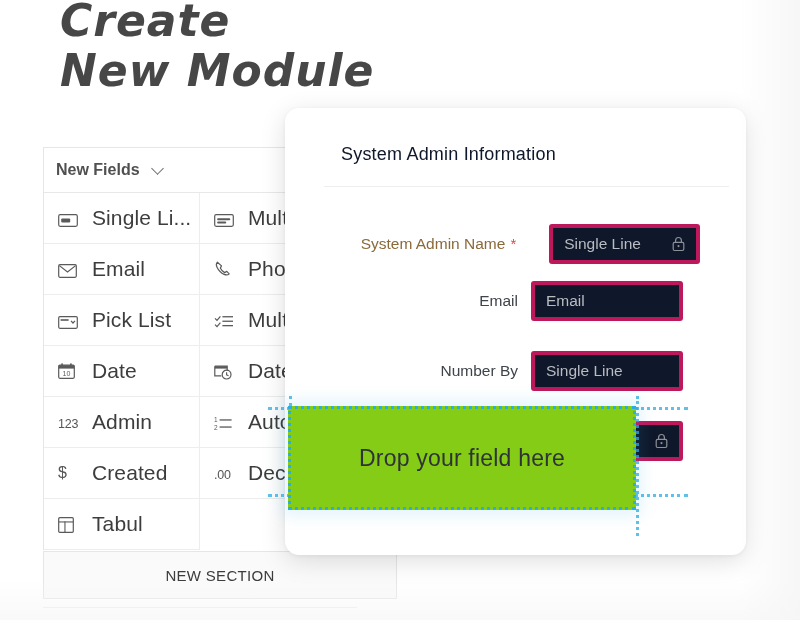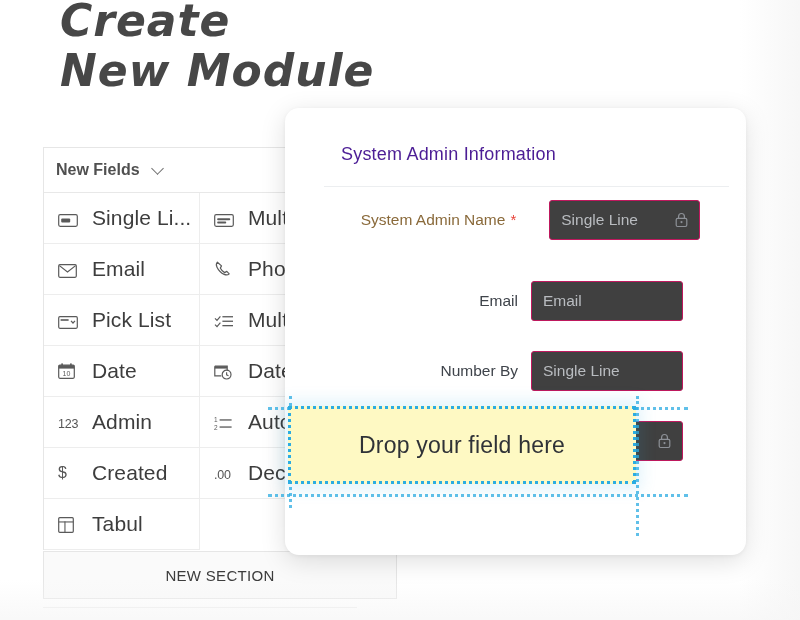--- a/index.html
+++ b/index.html
@@ -156,21 +156,21 @@
     height: 447px;
     background: #ffffff;
     border-radius: 14px;
     box-shadow: 0 6px 26px rgba(0,0,0,0.13), 0 1px 4px rgba(0,0,0,0.05);
   }
   #card-title {
     position: absolute;
     left: 56px;
     top: 36px;
     font-size: 18px;
-    color: #4c1d95;
+    color: #0f172a;
     letter-spacing: 0.2px;
   }
   #card-divider {
     position: absolute;
     left: 39px;
     top: 78px;
     width: 405px;
     height: 1px;
     background: #eceef0;
   }
@@ -194,58 +194,58 @@
   .row-label.req { color: #8a6a3b; }
   .req-star {
     color: #e8443a;
     font-size: 15px;
     margin-left: 5px;
   }
   .row-input {
     position: relative;
     width: 152px;
     height: 40px;
-    border: 1px solid #be185d;
+    border: 4px solid #be185d;
     border-radius: 3px;
-    background: #404040;
+    background: #0f172a;
     box-sizing: border-box;
     display: flex;
     align-items: center;
     padding-left: 11px;
   }
   .row-input .ph {
     font-size: 15.5px;
     color: #b9bcc0;
   }
   .lock {
     position: absolute;
     right: 11px;
     top: 50%;
     transform: translateY(-50%);
     width: 13px;
     height: 15px;
     color: #8d9197;
   }
   .lock svg { display: block; }
 
-  #row-name     { top: 92px; gap: 20px; }
+  #row-name     { top: 116px; gap: 20px; }
   #row-email    { top: 173px; }
   #row-created  { top: 243px; }
   #row-locked   { top: 313px; }
 
   
   #drop-zone {
     position: absolute;
     left: 288px;
     top: 406px;
     width: 348px;
-    height: 78px;
+    height: 104px;
     box-sizing: border-box;
     border: 3px dotted #2bace2;
-    background: #fef9c3;
+    background: #84cc16;
     display: flex;
     align-items: center;
     justify-content: center;
     box-shadow: 0 0 14px 6px rgba(43,172,226,0.13);
   }
   #drop-zone span {
     font-size: 23px;
     color: #2f3237;
     letter-spacing: 0.2px;
   }

